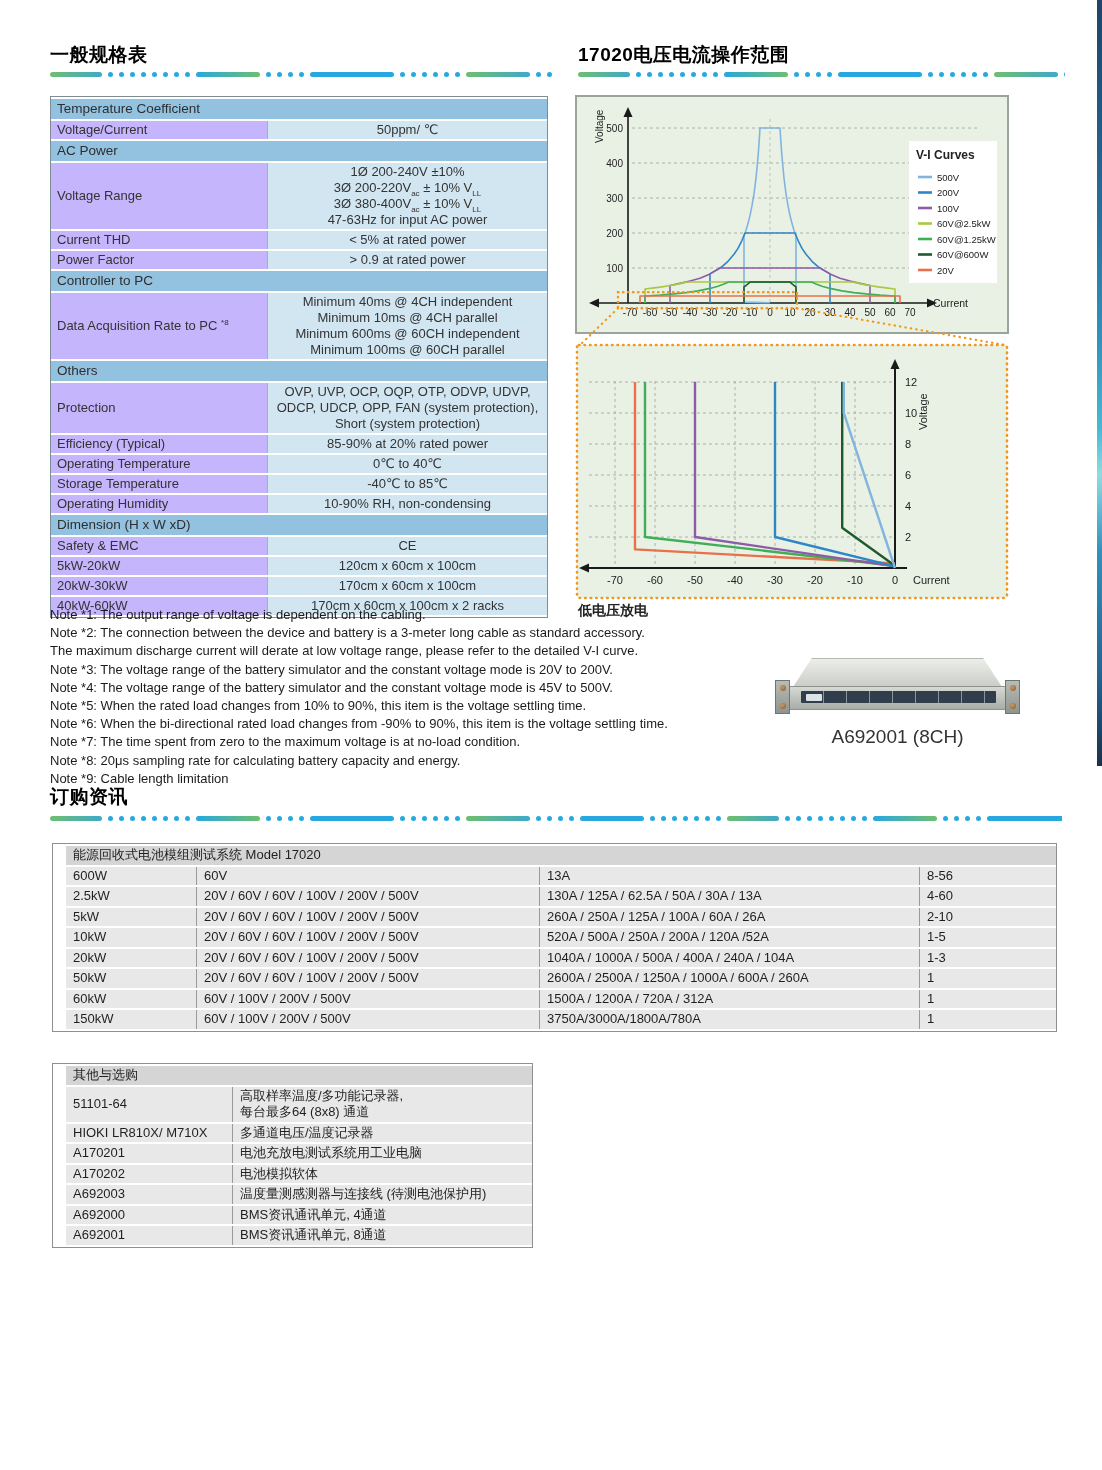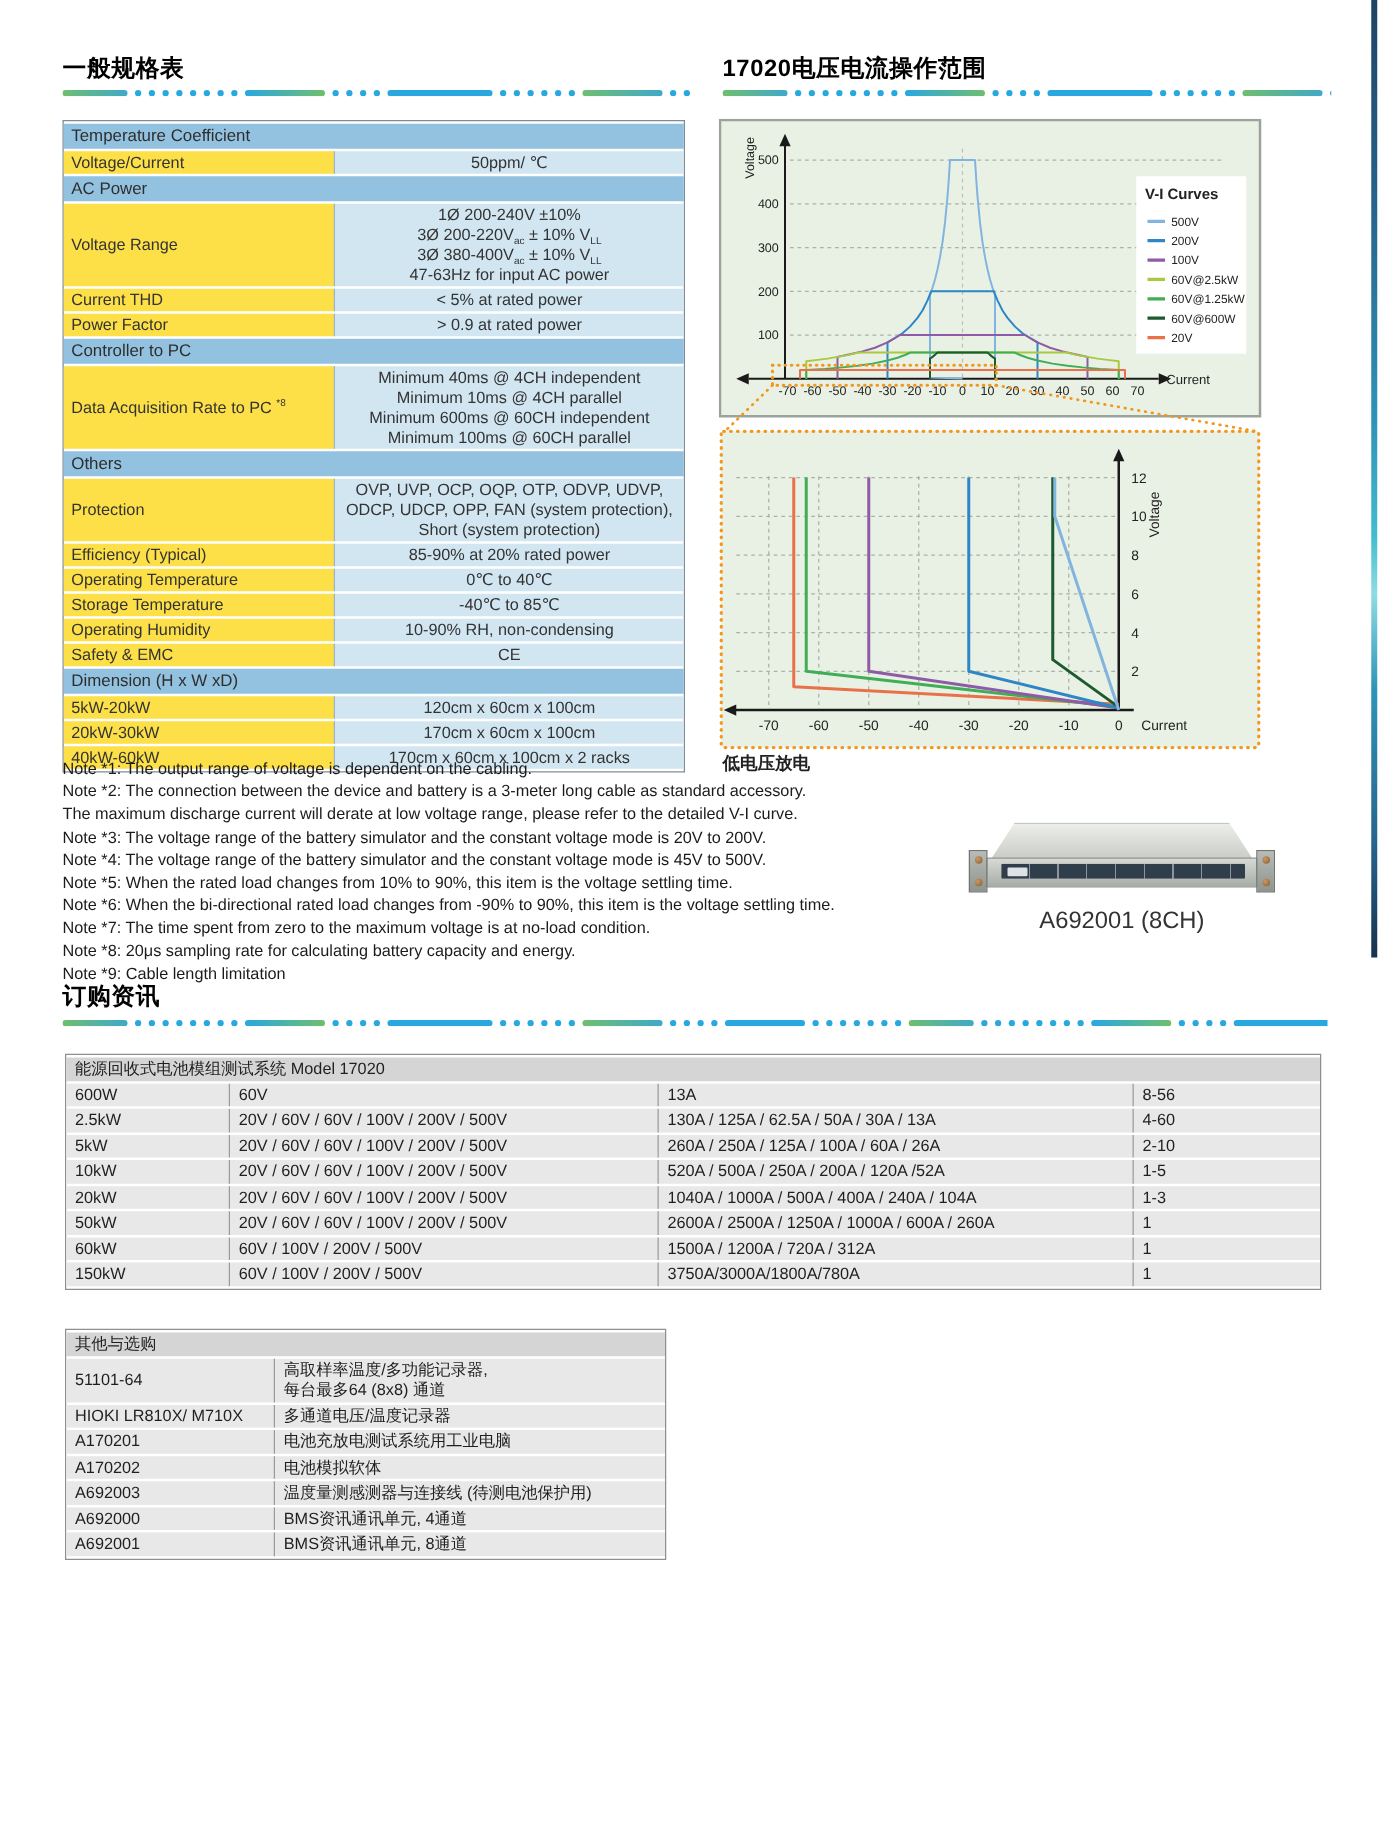--- a/index.html
+++ b/index.html
@@ -19,21 +19,21 @@
   .divider i.dash.gb{background:linear-gradient(90deg,#29a8e0,#6fbe6f);}
   #div-left{left:50px;top:72px;width:505px;}
   #div-right{left:578px;top:72px;width:487px;}
   #div-order{left:50px;top:816px;width:1012px;}
 
   
   #spec-table{position:absolute;left:50px;top:96px;width:498px;border-collapse:separate;
     border-spacing:0 2px;border:1px solid #7e8c96;font-size:13px;color:#333;background:#fff;}
   #spec-table td{padding:1px 6px;line-height:16px;vertical-align:middle;}
   #spec-table td.sec{background:#93c2e0;color:#2e2e2e;font-size:13.5px;padding:2px 6px;}
-  #spec-table td.lab{background:#fde047;width:204px;border-right:1px solid #9db4c4;}
+  #spec-table td.lab{background:#c4b5fd;width:204px;border-right:1px solid #9db4c4;}
   #spec-table td.val{background:#d2e6f2;text-align:center;}
   #spec-table sub{font-size:8px;line-height:0;}
   #spec-table sup{font-size:8px;line-height:0;}
 
   .notes{position:absolute;left:50px;top:606px;width:770px;font-size:13px;line-height:18.2px;color:#1b1b1b;}
   .notes div{white-space:nowrap;}
 
   #charts-svg{position:absolute;left:575px;top:95px;}
   .lv-label{position:absolute;left:578px;top:602px;font-size:14px;font-weight:600;color:#222;}
 
@@ -50,21 +50,21 @@
   .device .ear{position:absolute;top:24px;width:13px;height:32px;border:1px solid #6f756f;
      background:linear-gradient(180deg,#b8bcb6,#8f948e);}
   .device .ear.l{left:0;} .device .ear.r{right:0;}
   .device .ear:before,.device .ear:after{content:"";position:absolute;left:3.5px;width:6px;height:6px;border-radius:50%;
      background:radial-gradient(circle at 35% 35%,#c89a6a,#8a5a2a);}
   .device .ear:before{top:4px;} .device .ear:after{bottom:4px;}
   .device-caption{position:absolute;left:775px;top:726px;width:245px;text-align:center;font-size:19px;color:#333;}
 
   
   .gtable{position:absolute;border-collapse:separate;border-spacing:0 2px;border:1px solid #8f8f8f;
-     font-size:13px;color:#1f1f1f;background:#fff;}
+     font-size:13px;color:#1f1f1f;background:#fff;padding-left:13px;}
   .gtable td{background:#e8e8e8;padding:1px 7px;line-height:16.5px;vertical-align:middle;}
   .gtable td+td{border-left:1px solid #9a9a9a;}
   .gtable td.t,.gtable td.h{background:#d5d5d5;}
   #order-table{left:52px;top:843px;width:1005px;}
   #acc-table{left:52px;top:1063px;width:481px;}
   text{font-family:"Liberation Sans","DejaVu Sans",sans-serif;}
 </style>
 </head>
 <body>
 
@@ -186,25 +186,25 @@
       </tr>
       <tr>
         <td class="lab">Storage Temperature</td>
         <td class="val">-40℃ to 85℃</td>
       </tr>
       <tr>
         <td class="lab">Operating Humidity</td>
         <td class="val">10-90% RH, non-condensing</td>
       </tr>
       <tr>
+        <td class="sec" colspan="2">Dimension (H x W xD)</td>
+      </tr>
+      <tr>
         <td class="lab">Safety &amp; EMC</td>
         <td class="val">CE</td>
-      </tr>
-      <tr>
-        <td class="sec" colspan="2">Dimension (H x W xD)</td>
       </tr>
       <tr>
         <td class="lab">5kW-20kW</td>
         <td class="val">120cm x 60cm x 100cm</td>
       </tr>
       <tr>
         <td class="lab">20kW-30kW</td>
         <td class="val">170cm x 60cm x 100cm</td>
       </tr>
       <tr>

